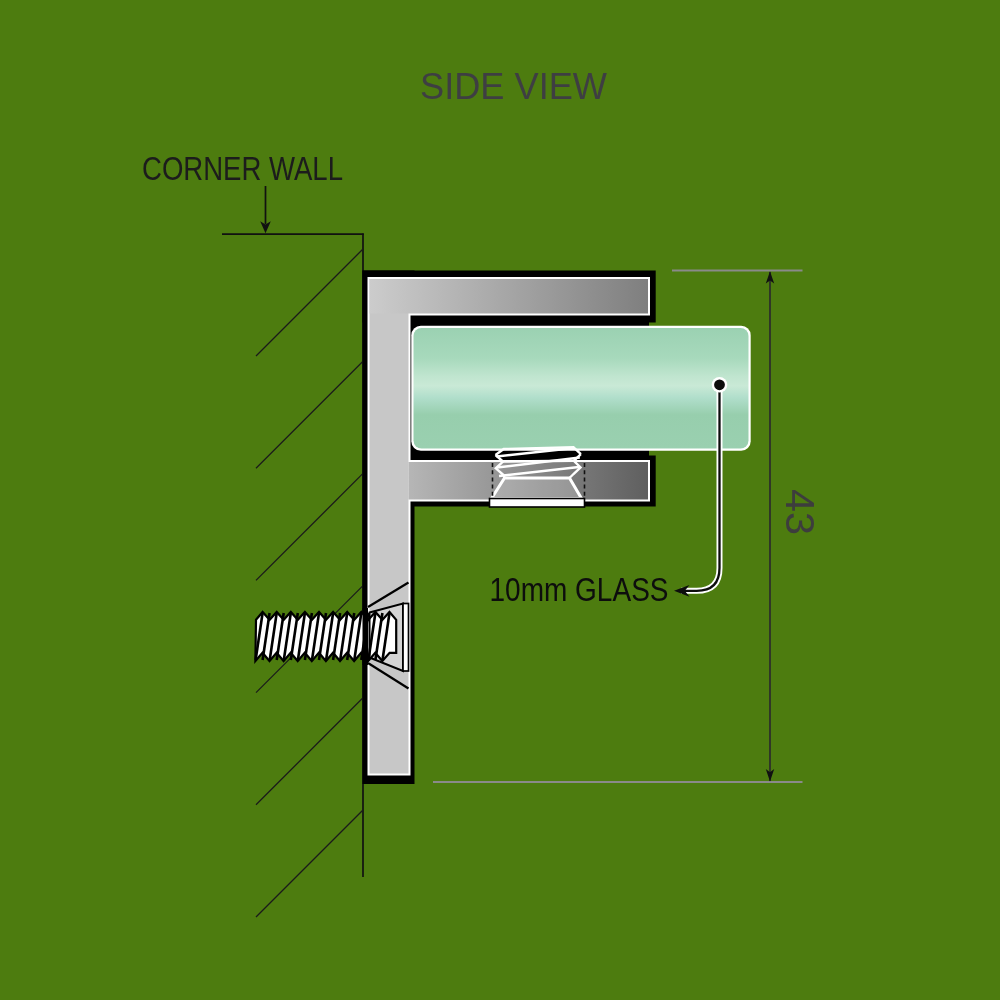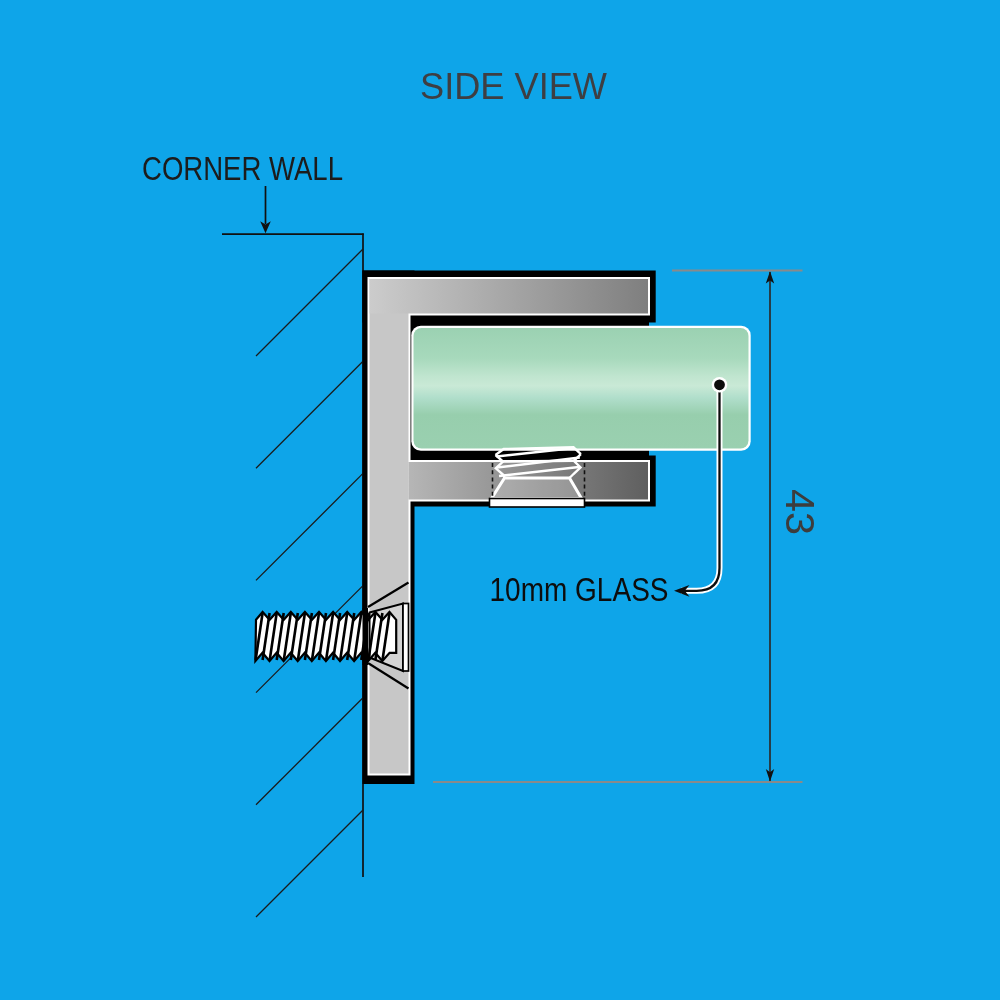--- a/index.html
+++ b/index.html
@@ -1,16 +1,16 @@
 <!DOCTYPE html>
 <html><head>
 <meta charset="utf-8">
 <style>
   html,body{margin:0;padding:0;background:#fff;}
-  #stage{position:relative;width:1000px;height:1000px;background:#0ea5e9;overflow:hidden;}
+  #stage{position:relative;width:1000px;height:1000px;background:#4d7c0f;overflow:hidden;}
   svg{position:absolute;left:0;top:0;}
   text{font-family:"Liberation Sans",sans-serif;}
 </style>
 </head>
 <body>
 <div id="stage">
 <svg width="1000" height="1000" viewBox="0 0 1000 1000">
   <defs>
     <linearGradient id="gTopArm" x1="0" y1="0" x2="1" y2="0">
       <stop offset="0" stop-color="#cccccc"></stop>

